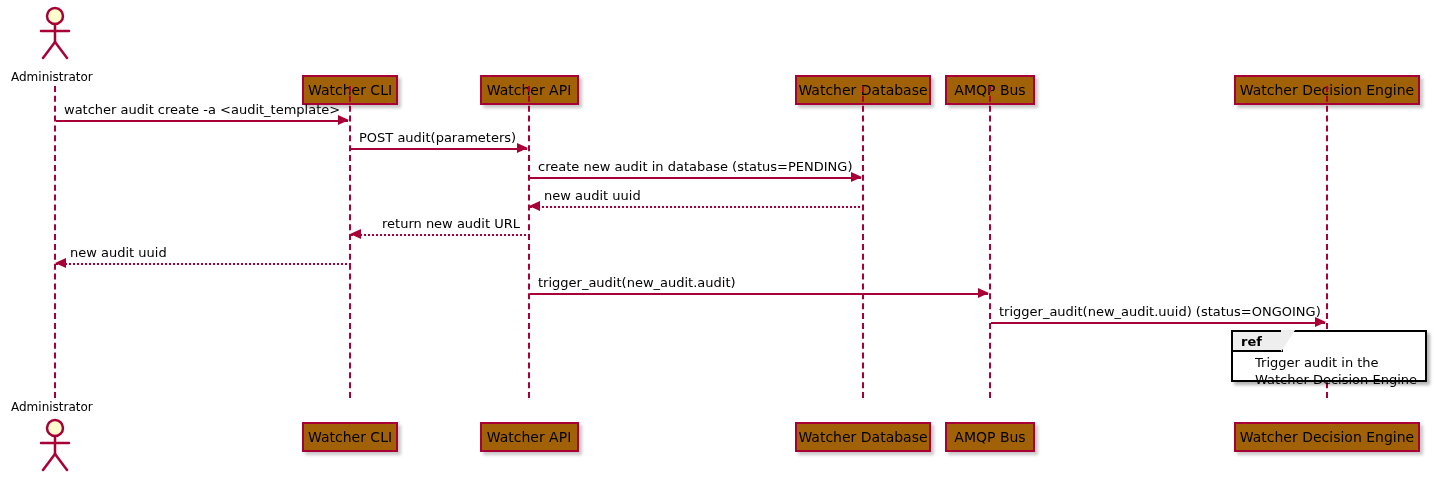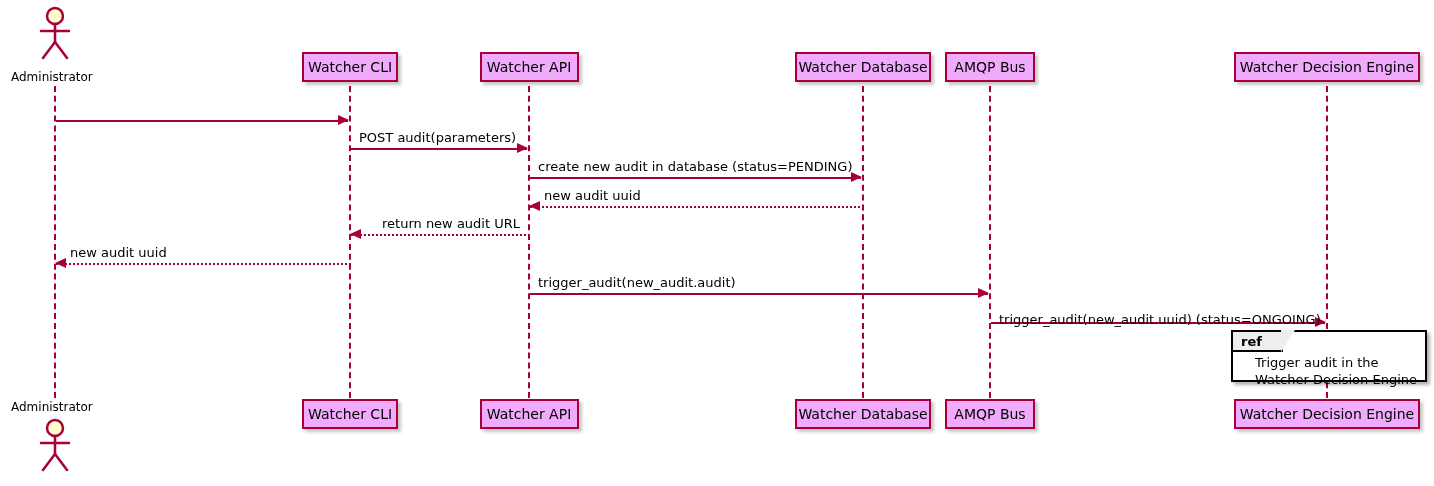--- a/index.html
+++ b/index.html
@@ -18,31 +18,32 @@
   
   .lifeline {
     position: absolute;
     width: 0;
     border-left: 2px dashed #A80036;
   }
   
   .participant {
     position: absolute;
     box-sizing: border-box;
-    background: #f0abfc;
+    background: #a16207;
     border: 2px solid #A80036;
     color: #000000;
     font-size: 14px;
     line-height: 1;
     display: flex;
     align-items: center;
     justify-content: center;
     padding: 0 10px;
     white-space: nowrap;
     box-shadow: 3px 3px 3px rgba(0,0,0,0.22);
+    margin-top: 23px;
   }
   
   .actor-fig {
     position: absolute;
   }
   .actor-label {
     position: absolute;
     font-size: 12px;
     color: #000000;
     white-space: nowrap;
@@ -166,20 +167,21 @@
     <div class="participant" style="left: 945px; top: 52px; width: 90px; height: 30px;">AMQP Bus</div>
     <div class="participant" style="left: 945px; top: 399px; width: 90px; height: 30px;">AMQP Bus</div>
     <div class="lifeline" style="left: 989px; top: 86px; height: 312px;"></div>
     <div class="participant" style="left: 1234px; top: 52px; width: 186px; height: 30px;">Watcher Decision Engine</div>
     <div class="participant" style="left: 1234px; top: 399px; width: 186px; height: 30px;">Watcher Decision Engine</div>
     <div class="lifeline" style="left: 1326px; top: 86px; height: 312px;"></div>
     <div class="msg solid" style="left: 56px; top: 120px; width: 292px;">
       <div class="line"></div>
       <div class="head right"></div>
     </div>
+    <div class="msg-label" style="left: 64px; top: 103px;">watcher audit create -a &lt;audit_template&gt;</div>
     <div class="msg solid" style="left: 351px; top: 148px; width: 176px;">
       <div class="line"></div>
       <div class="head right"></div>
     </div>
     <div class="msg-label" style="left: 359px; top: 131px;">POST audit(parameters)</div>
     <div class="msg solid" style="left: 530px; top: 177px; width: 331px;">
       <div class="line"></div>
       <div class="head right"></div>
     </div>
     <div class="msg-label" style="left: 538px; top: 160px;">create new audit in database (status=PENDING)</div>
@@ -200,19 +202,19 @@
     <div class="msg-label" style="left: 70px; top: 246px;">new audit uuid</div>
     <div class="msg solid" style="left: 530px; top: 293px; width: 458px;">
       <div class="line"></div>
       <div class="head right"></div>
     </div>
     <div class="msg-label" style="left: 538px; top: 276px;">trigger_audit(new_audit.audit)</div>
     <div class="msg solid" style="left: 991px; top: 322px; width: 334px;">
       <div class="line"></div>
       <div class="head right"></div>
     </div>
-    <div class="msg-label" style="left: 999px; top: 305px; margin-top: 8px;">trigger_audit(new_audit.uuid) (status=ONGOING)</div>
+    <div class="msg-label" style="left: 999px; top: 305px;">trigger_audit(new_audit.uuid) (status=ONGOING)</div>
     <div class="ref-box" style="left: 1231px; top: 330px; width: 196px; height: 52px;">
       <div class="ref-tab" style="width: 50px;">ref</div>
       <div class="ref-body">Trigger audit in the
 Watcher Decision Engine</div>
     </div>
   </div>
 
 </body></html>

